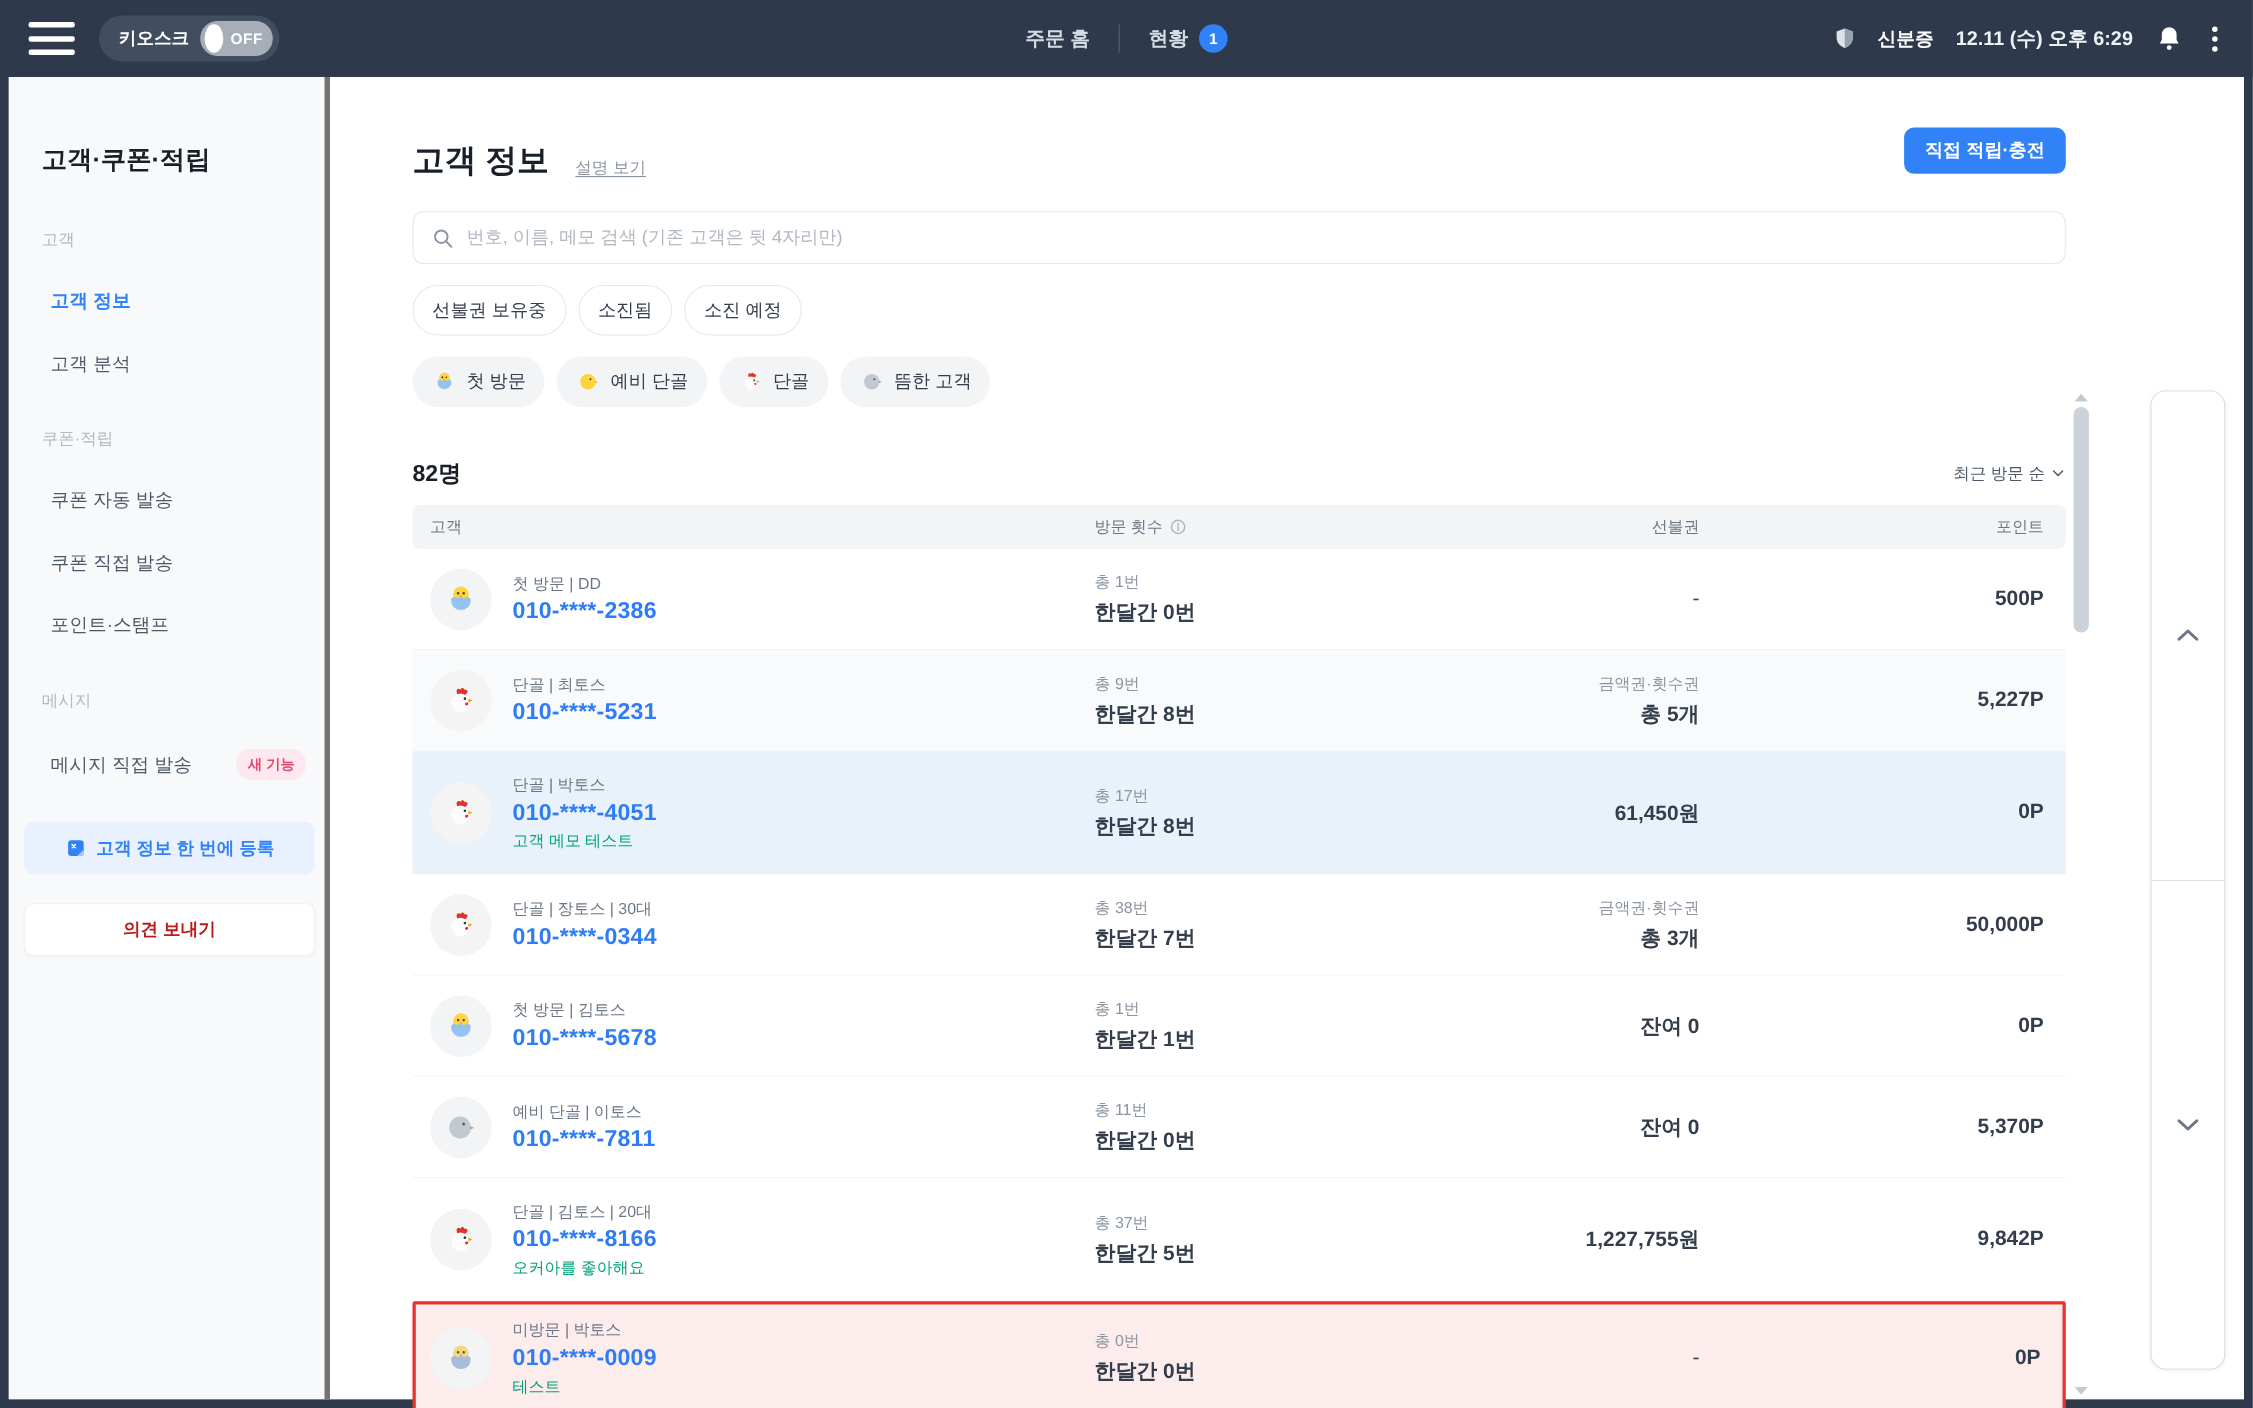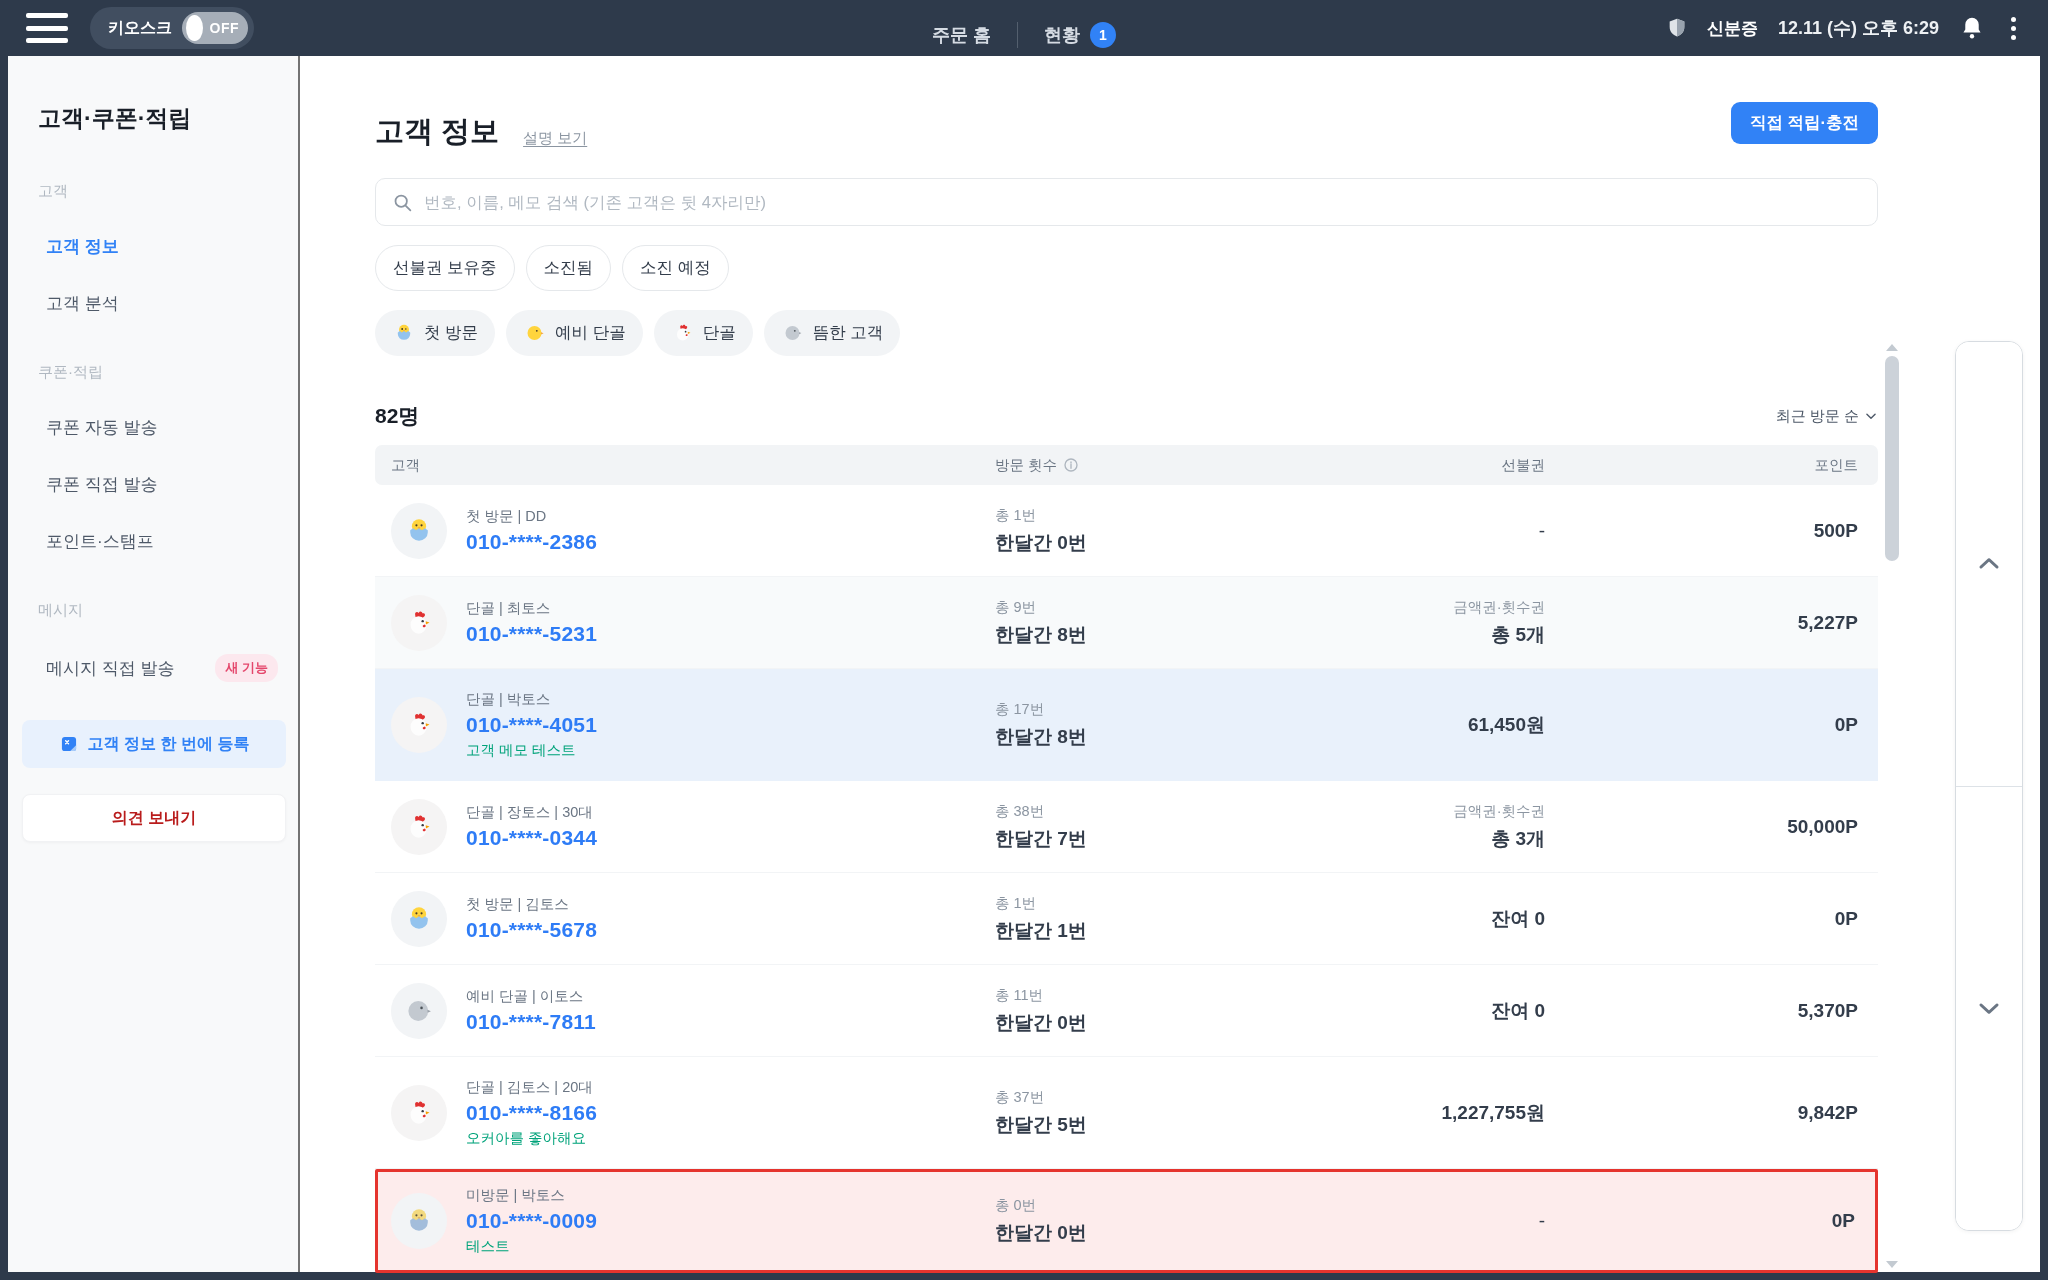--- a/index.html
+++ b/index.html
@@ -6,21 +6,21 @@
   html,body { width:2048px; height:1280px; }
   body {
     font-family:"Liberation Sans", sans-serif;
     background:#2e3a4b;
     color:#333d4b;
     overflow:hidden;
   }
   .window { width:2048px; height:1280px; display:flex; flex-direction:column; }
 
   
-  .topbar { height:56px; background:#2e3a4b; display:flex; align-items:center; padding:0 26px; position:relative; flex:0 0 auto; }
+  .topbar { height:70px; background:#2e3a4b; display:flex; align-items:center; padding:0 26px; position:relative; flex:0 0 auto; }
   .hamburger { width:42px; height:30px; display:flex; flex-direction:column; justify-content:space-between; cursor:pointer; }
   .hamburger span { height:5px; background:#fff; border-radius:2px; }
   .kiosk-pill { margin-left:22px; background:#414e60; border-radius:22px; height:42px; display:flex; align-items:center; padding:0 6px 0 18px; gap:10px; }
   .kiosk-label { color:#fff; font-size:16px; font-weight:bold; }
   .kiosk-switch { width:66px; height:32px; border-radius:16px; background:#a6aeb8; display:flex; align-items:center; padding:0 9px 0 4px; gap:7px;justify-content:center; }
   .kiosk-knob { width:26px; height:26px; background:#fff; border-radius:50%; }
   .kiosk-state { color:#fff; font-size:14px; font-weight:bold; letter-spacing:.5px; }
   .top-center { position:absolute; left:50%; top:0; height:70px; transform:translateX(-50%); display:flex; align-items:center; gap:26px; }
   .top-nav-item { color:#d5dbe3; font-size:18px; font-weight:bold; display:flex; align-items:center; gap:10px; cursor:pointer; }
   .top-divider { width:1px; height:26px; background:#55606f; }
@@ -29,21 +29,21 @@
   .id-chip { display:flex; align-items:center; gap:19px; color:#fff; font-size:17px; font-weight:bold; }
   .top-time { color:#eef1f4; font-size:18px; font-weight:bold; }
   .icon-btn { background:none; border:none; cursor:pointer; display:flex; align-items:center; }
   .kebab { display:flex; flex-direction:column; gap:4px; padding:2px 6px; }
   .kebab i { width:5px; height:5px; border-radius:50%; background:#fff; }
 
   
   .app { flex:1 1 auto; display:flex; margin:0 8px 8px 8px; min-height:0; background:#fff; }
 
   
-  .sidebar { width:292px; flex:0 0 auto; background:#f8f9fa; border-right:2px solid #737373; padding-top:47px; }
+  .sidebar { width:292px; flex:0 0 auto; background:#f8f9fa; border-right:5px solid #737373; padding-top:60px; }
   .side-title { margin-left:30px; font-size:23px; font-weight:bold; color:#191f28; }
   .side-label { margin:48px 0 0 30px; font-size:15px; color:#b0b8c1; }
   .side-item { margin:34px 0 0 38px; font-size:17px; color:#4e5968; cursor:pointer; width:232px; display:flex; align-items:center; }
   .side-item.active { color:#3182f6; font-weight:bold; }
   .new-badge { margin-left:auto; background:#fce8ee; color:#e4476c; font-size:13px; font-weight:bold; padding:5px 10px; border-radius:13px; }
   .bulk-btn { margin:38px 14px 0 14px; width:264px; height:48px; border:none; border-radius:8px; background:#e8f1fd; color:#3182f6; font-size:16px; font-weight:bold; display:flex; align-items:center; justify-content:center; gap:9px; cursor:pointer; font-family:inherit; }
   .feedback-btn { margin:26px 14px 0 14px; width:264px; height:48px; border:1px solid #f1f2f4; border-radius:8px; background:#fff; color:#334155; font-size:16px; font-weight:bold; cursor:pointer; font-family:inherit; box-shadow:0 1px 3px rgba(0,0,0,.04); }
   .feedback-btn { color:#b91c1c; }
 
   

